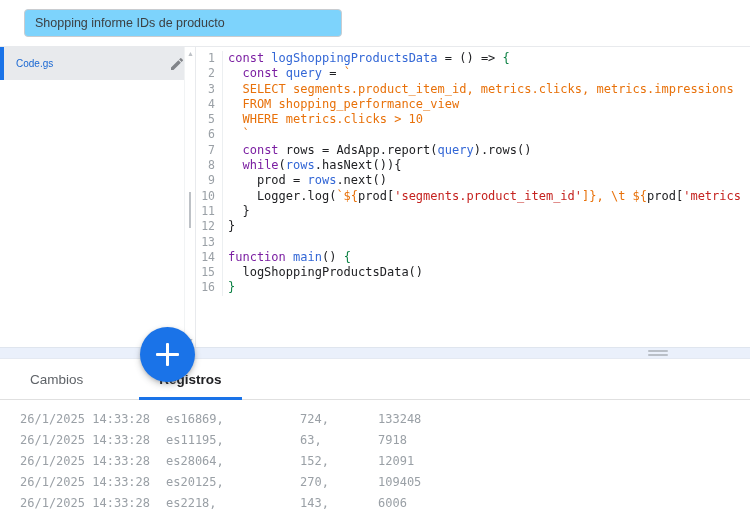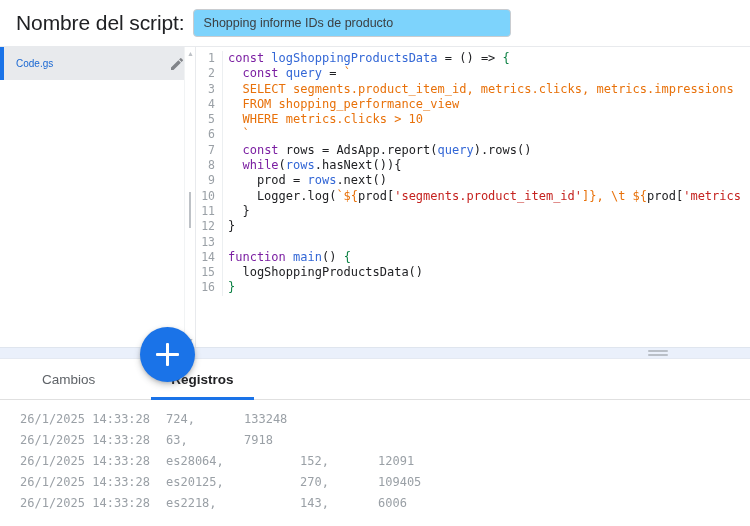--- a/index.html
+++ b/index.html
@@ -227,21 +227,21 @@
     border-radius: 1px;
   }
 
   .tabs {
     flex: 0 0 41px;
     height: 41px;
     display: flex;
     align-items: stretch;
     background: #fff;
     border-bottom: 1px solid #e0e0e0;
-    padding-left: 22px;
+    padding-left: 10px;
     box-sizing: border-box;
     gap: 36px;
   }
   .tab {
     display: flex;
     align-items: center;
     padding: 0 20px;
     font-size: 13.5px;
     color: #5f6368;
     cursor: pointer;
@@ -280,21 +280,20 @@
   .log-id   { width: 134px; flex: 0 0 134px; }
   .log-cl   { width: 78px;  flex: 0 0 78px; }
   .log-im   { flex: 1; }
 </style>
 </head>
 <body>
 
 <div class="app">
 
   <div class="header">
-    <span class="header-label">Nombre del script:</span>
     <input class="name-input" type="text" value="Shopping informe IDs de producto" style="">
   </div>
 
   <div class="editor-region">
 
     <div class="sidebar">
       <div id="file-list">
           <div class="file-item">
             <span class="file-name">Code.gs</span>
             <svg class="pencil-icon" viewBox="0 0 24 24">
@@ -324,20 +323,20 @@
         <i></i>
       </div>
   </div>
 
   <div class="tabs" id="tabs">
       <div class="tab">Cambios</div>
       <div class="tab active">Registros</div>
     </div>
 
   <div class="logs" id="logs">
-      <div class="log-row"><div class="log-ts">26/1/2025 14:33:28</div><div class="log-cl">724,</div><div class="log-im">133248</div></div>
-      <div class="log-row"><div class="log-ts">26/1/2025 14:33:28</div><div class="log-cl">63,</div><div class="log-im">7918</div></div>
+      <div class="log-row"><div class="log-ts">26/1/2025 14:33:28</div><div class="log-id">es16869,</div><div class="log-cl">724,</div><div class="log-im">133248</div></div>
+      <div class="log-row"><div class="log-ts">26/1/2025 14:33:28</div><div class="log-id">es11195,</div><div class="log-cl">63,</div><div class="log-im">7918</div></div>
       <div class="log-row"><div class="log-ts">26/1/2025 14:33:28</div><div class="log-id">es28064,</div><div class="log-cl">152,</div><div class="log-im">12091</div></div>
       <div class="log-row"><div class="log-ts">26/1/2025 14:33:28</div><div class="log-id">es20125,</div><div class="log-cl">270,</div><div class="log-im">109405</div></div>
       <div class="log-row"><div class="log-ts">26/1/2025 14:33:28</div><div class="log-id">es2218,</div><div class="log-cl">143,</div><div class="log-im">6006</div></div>
     </div>
 
 </div>
 
 </body></html>

